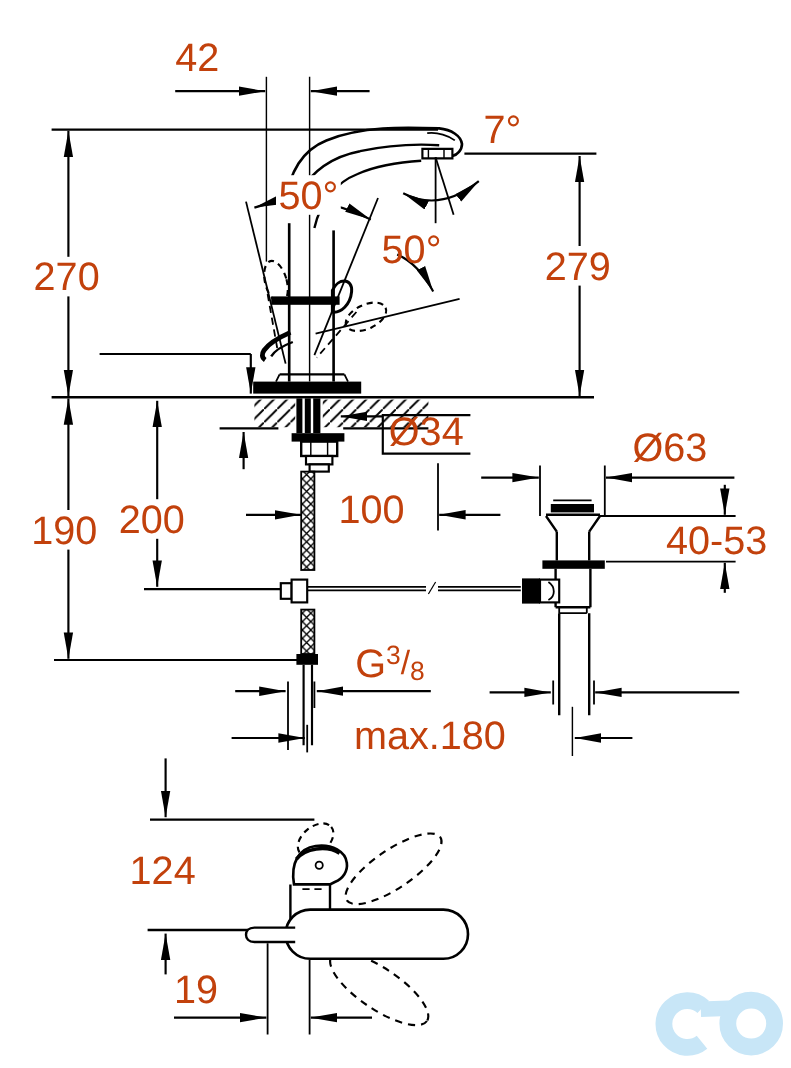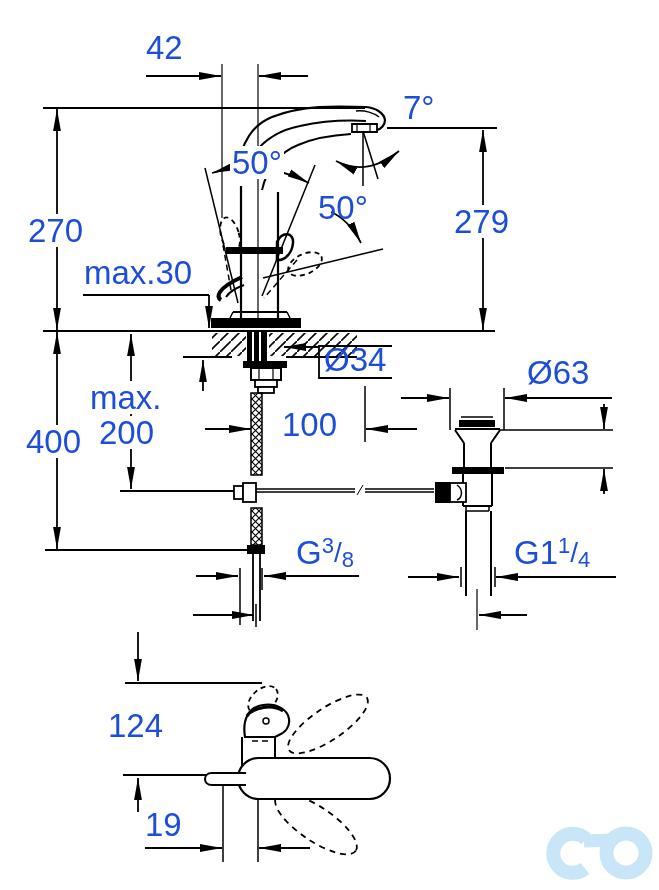--- a/index.html
+++ b/index.html
@@ -1,19 +1,19 @@
 <!DOCTYPE html>
 <html><head>
 <meta charset="utf-8">
 <style>
   html,body{margin:0;padding:0;background:#fff;}
   #stage{position:relative;width:659px;height:890px;background:#fff;overflow:hidden;
          font-family:"Liberation Sans", sans-serif;}
   #linework{position:absolute;left:0;top:0;z-index:1;}
-  .lbl{position:absolute;z-index:2;font-size:33px;line-height:1;color:#1d4ed8;
+  .lbl{position:absolute;z-index:2;font-size:33px;line-height:1;color:#c2410c;
        white-space:nowrap;letter-spacing:0;}
   .bg{background:#fff;padding:0 2px;}
   .frac-sup{font-size:22px;position:relative;top:-11px;}
   .frac-slash{font-size:28px;position:relative;top:-2px;}
   .frac-sub{font-size:22px;position:relative;top:3px;}
 </style>
 </head>
 <body>
 
 <div id="stage">
@@ -181,32 +181,29 @@
       </g>
     </g>
   </svg>
 
   <span class="lbl" style="left:146px;top:31px">42</span>
   <span class="lbl" style="left:403px;top:91px">7°</span>
   <span class="lbl bg" style="left:26px;top:214px">270</span>
   <span class="lbl bg" style="left:230px;top:146px">50°</span>
   <span class="lbl" style="left:318px;top:191px">50°</span>
   <span class="lbl bg" style="left:452px;top:205px">279</span>
-  <span class="lbl" style="left:84px;top:256px">max.30</span>
   <span class="lbl" style="left:324px;top:343px">Ø34</span>
-  <span class="lbl bg" style="left:88px;top:381px">max.</span>
   <span class="lbl bg" style="left:97px;top:416px">200</span>
-  <span class="lbl bg" style="left:24px;top:425px">400</span>
+  <span class="lbl bg" style="left:24px;top:425px">190</span>
   <span class="lbl" style="left:282px;top:408px">100</span>
   <span class="lbl" style="left:527px;top:356px">Ø63</span>
+  <span class="lbl" style="left:555px;top:434px">40-53</span>
 
   <span class="lbl" style="left:296px;top:536px">
     <span>G</span><span class="frac-sup">3</span><span class="frac-slash">/</span><span class="frac-sub">8</span>
   </span>
 
-  <span class="lbl" style="left:514px;top:536px">
-    <span>G1</span><span class="frac-sup">1</span><span class="frac-slash">/</span><span class="frac-sub">4</span>
-  </span>
-
+
+  <span class="lbl" style="left:295px;top:596px">max.180</span>
   <span class="lbl" style="left:108px;top:709px">124</span>
   <span class="lbl" style="left:145px;top:808px">19</span>
 
 </div>
 
 </body></html>

